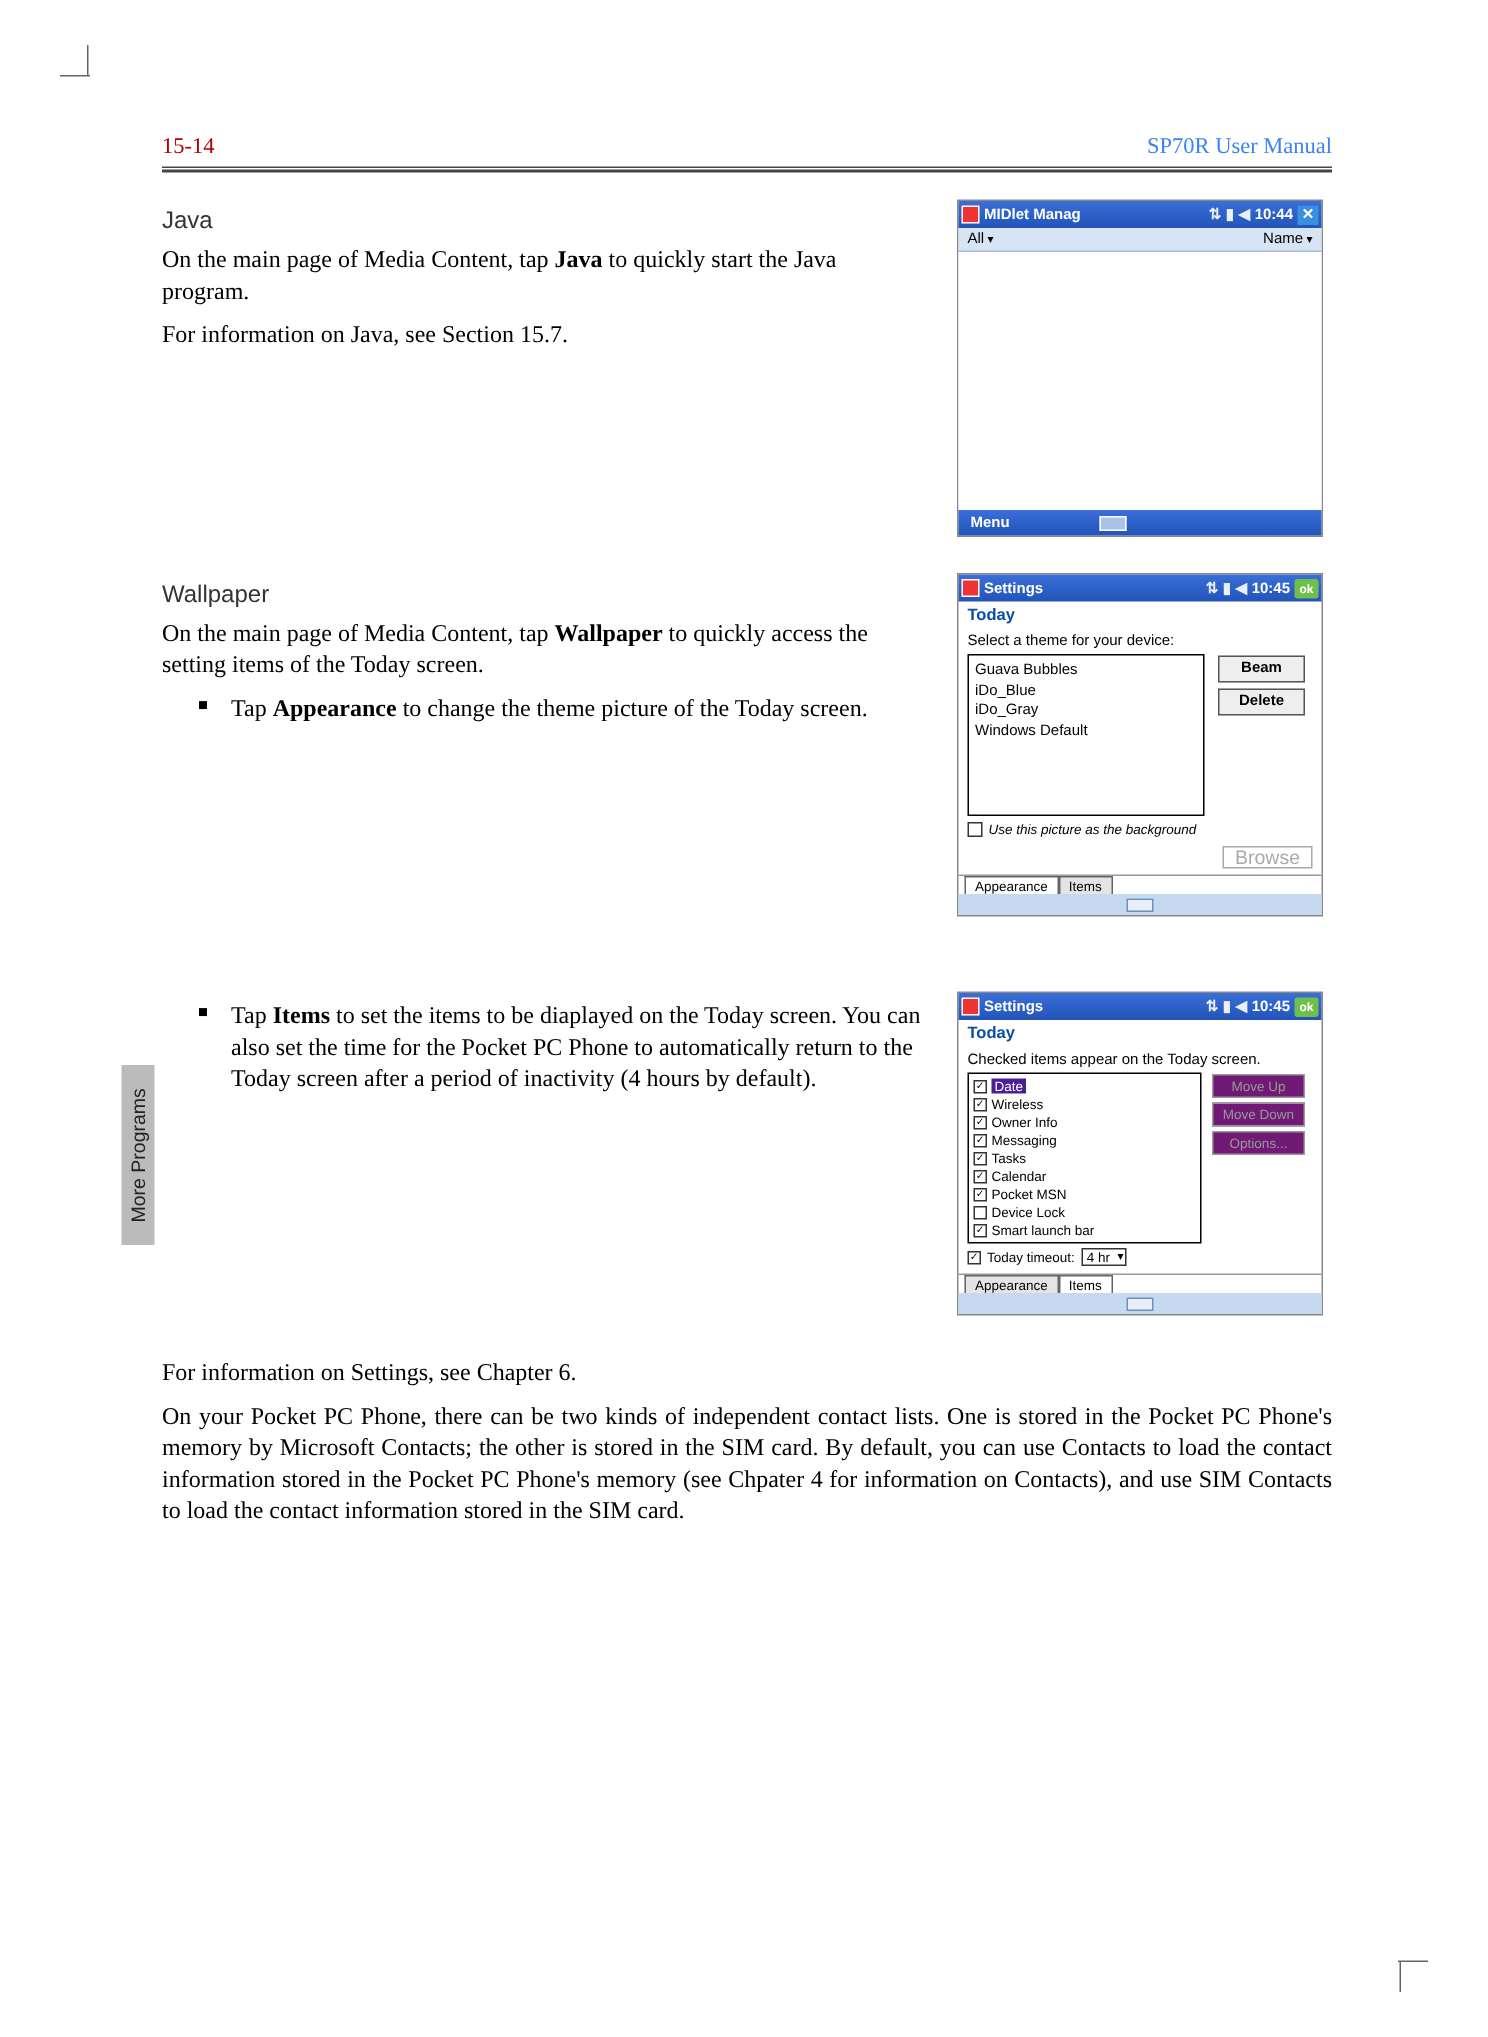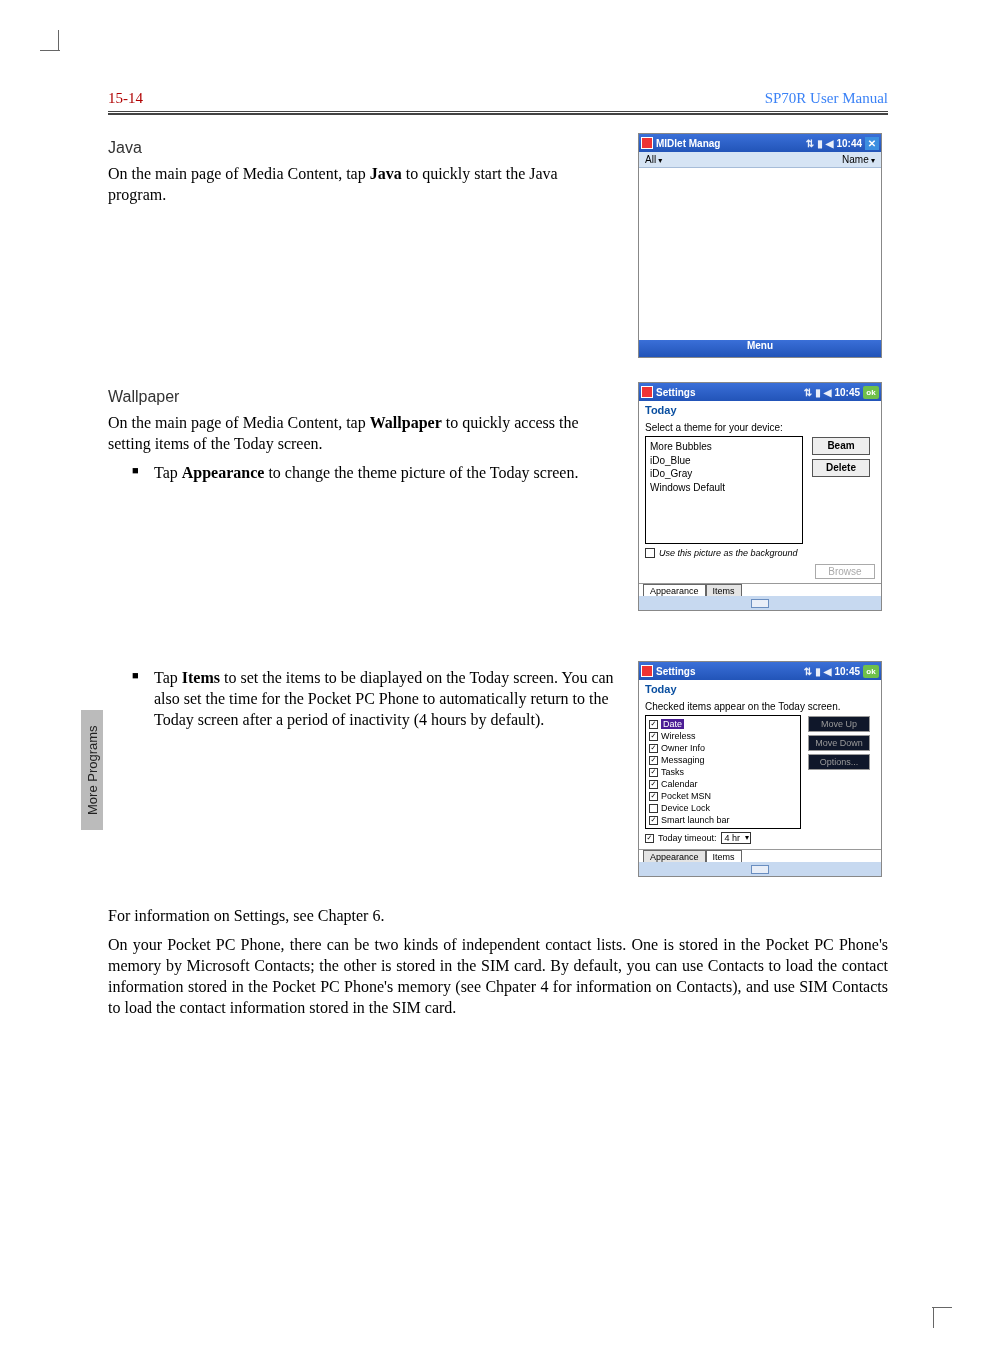--- a/index.html
+++ b/index.html
@@ -104,46 +104,45 @@
   .bottombar {
     height: 17px;
     background: linear-gradient(#3a6fd8, #2254b8);
     display: flex;
     align-items: center;
     gap: 18px;
     padding: 0 8px;
     color: #fff;
     font-weight: bold;
     font-size: 10px;
-    flex-direction: column;
   }
   .kbd-ic { width: 18px; height: 10px; background: #a8c2e8; border: 1px solid #fff; margin-left: 42px; }
 
   
   .today-title { height: 18px; display: flex; align-items: center; padding: 0 6px; color: #0a4fa0; font-weight: bold; font-size: 11px; }
   .hint { padding: 3px 6px; font-size: 10px; }
   .theme-box { margin: 0 6px; border: 1px solid #000; height: 108px; padding: 3px 4px; font-size: 10px; line-height: 1.35; position: relative; }
   .side-btn { position: absolute; right: -68px; width: 58px; height: 18px; border: 1px solid #555; background: #eee; font-size: 10px; text-align: center; line-height: 16px; font-weight: bold; margin-left: 16px; }
   .side-btn.top { top: 0; }
   .side-btn.bot { top: 22px; }
   .row-cb { display: flex; align-items: center; gap: 4px; padding: 4px 6px; font-size: 9px; font-style: italic; }
   .row-cb .cb { width: 10px; height: 10px; border: 1px solid #333; }
-  .browse-btn { margin: 2px 6px 4px auto; width: 60px; height: 15px; border: 1px solid #aaa; color: #aaa; font-size: 10px; text-align: center; line-height: 13px; }
+  .browse-btn { margin: 2px 6px 4px auto; width: 60px; height: 15px; border: 1px solid #aaa; color: #aaa; font-size: 13px; text-align: center; line-height: 13px; }
   .tabs { display: flex; gap: 0; padding-left: 4px; border-top: 1px solid #999; margin-top: 2px; }
   .tab { border: 1px solid #666; border-bottom: none; padding: 1px 6px 0 6px; font-size: 9px; background: #fff; }
   .tab.inactive { background: #e4e4e4; }
   .keyboard-row { height: 14px; background: #c7d9f0; display: flex; justify-content: center; align-items: center; }
   .kbd-small { width: 18px; height: 9px; background: #e8eef8; border: 1px solid #6a8ec0; }
 
   
   .items-box { margin: 0 6px; border: 1px solid #000; padding: 2px 3px; font-size: 9px; position: relative; }
   .chk-row { display: flex; align-items: center; gap: 3px; padding: 1px 0; }
   .chk-row .cb { width: 9px; height: 9px; border: 1px solid #333; display: inline-flex; align-items: center; justify-content: center; font-size: 7px; }
   .chk-row .cb.on::after { content: "✓"; }
-  .three-side-btn { position: absolute; right: -70px; width: 62px; height: 16px; border: 1px solid #999; color: #999; font-size: 9px; text-align: center; line-height: 14px; background: #0f172a; }
+  .three-side-btn { position: absolute; right: -70px; width: 62px; height: 16px; border: 1px solid #999; color: #999; font-size: 9px; text-align: center; line-height: 14px; background: #701a75; }
   .hl { background: #4c1d95; color: #fff; padding: 0 2px; display: inline-block; }
   .timeout-row { display: flex; align-items: center; gap: 4px; padding: 3px 6px; font-size: 9px; }
   .timeout-row .cb { width: 9px; height: 9px; border: 1px solid #333; display: inline-flex; align-items: center; justify-content: center; font-size: 7px; }
   .timeout-row .cb.on::after { content: "✓"; }
   .sel { border: 1px solid #333; padding: 0 10px 0 3px; position: relative; }
   .sel::after { content: "\25BE"; position: absolute; right: 1px; top: 0; font-size: 8px; }
 
   .spacer-block { height: 24px; }
 </style>
 </head>
@@ -163,20 +162,21 @@
   </div>
   <hr class="hr-top">
   <hr class="hr-double">
 
   <div class="two-col">
     <div class="left-col">
       <div class="section-title">Java</div>
       <p class="body-text">
         <span>On the main page of Media Content, tap </span><b>Java</b><span> to quickly start the Java program.</span>
       </p>
+      <p class="body-text">For information on Java, see Section 15.7.</p>
     </div>
     <div class="right-col">
 
       <div class="phone">
         <div class="titlebar">
           <span class="flag"></span>
           <span>MIDlet Manag</span>
           <span class="spacer"></span>
           <span class="ic">⇅</span>
           <span class="ic">▮</span>
@@ -221,21 +221,21 @@
           <span class="ic">⇅</span>
           <span class="ic">▮</span>
           <span class="ic">◀</span>
           <span>10:45</span>
           <span class="okbtn">ok</span>
         </div>
         <div class="today-title">Today</div>
         <div class="hint">Select a theme for your device:</div>
         <div style="position:relative; margin-right:72px;">
           <div class="theme-box">
-            <div>More Bubbles</div>
+            <div>Guava Bubbles</div>
             <div>iDo_Blue</div>
             <div>iDo_Gray</div>
             <div>Windows Default</div>
             <div class="side-btn top">Beam</div>
             <div class="side-btn bot">Delete</div>
           </div>
         </div>
         <div class="row-cb">
           <span class="cb"></span>
           <span>Use this picture as the background</span>

